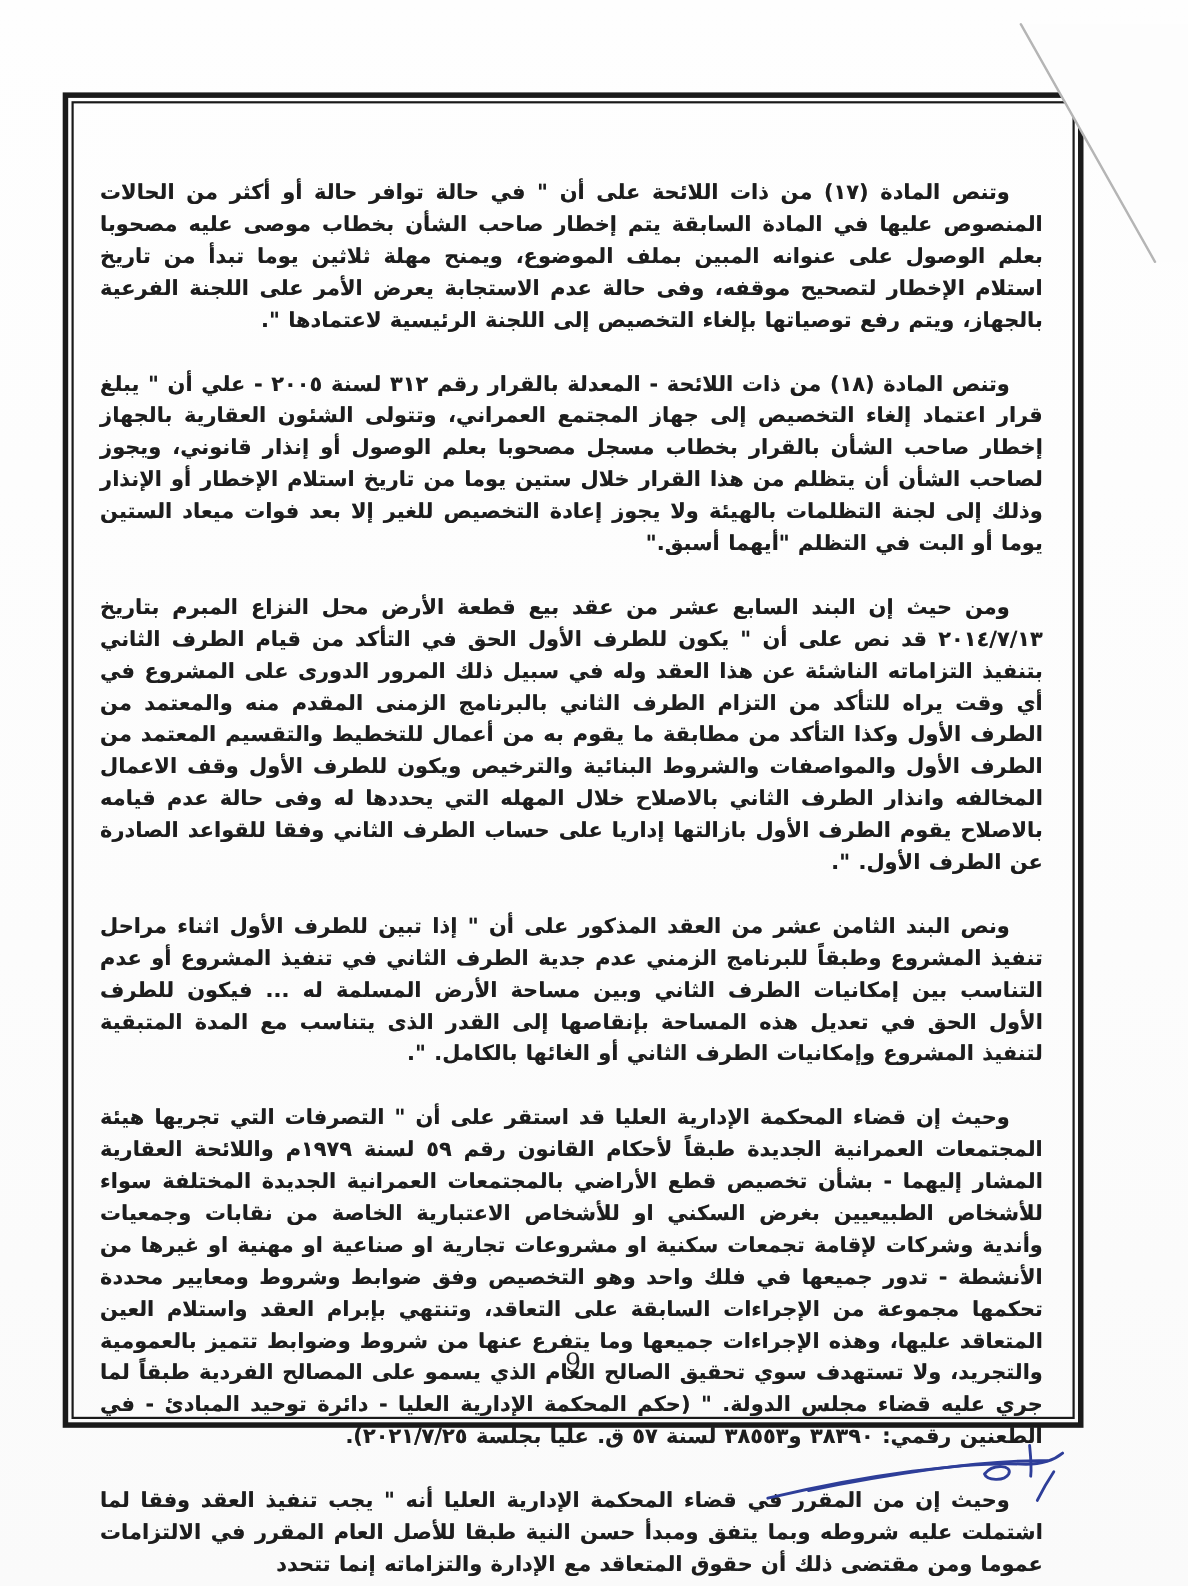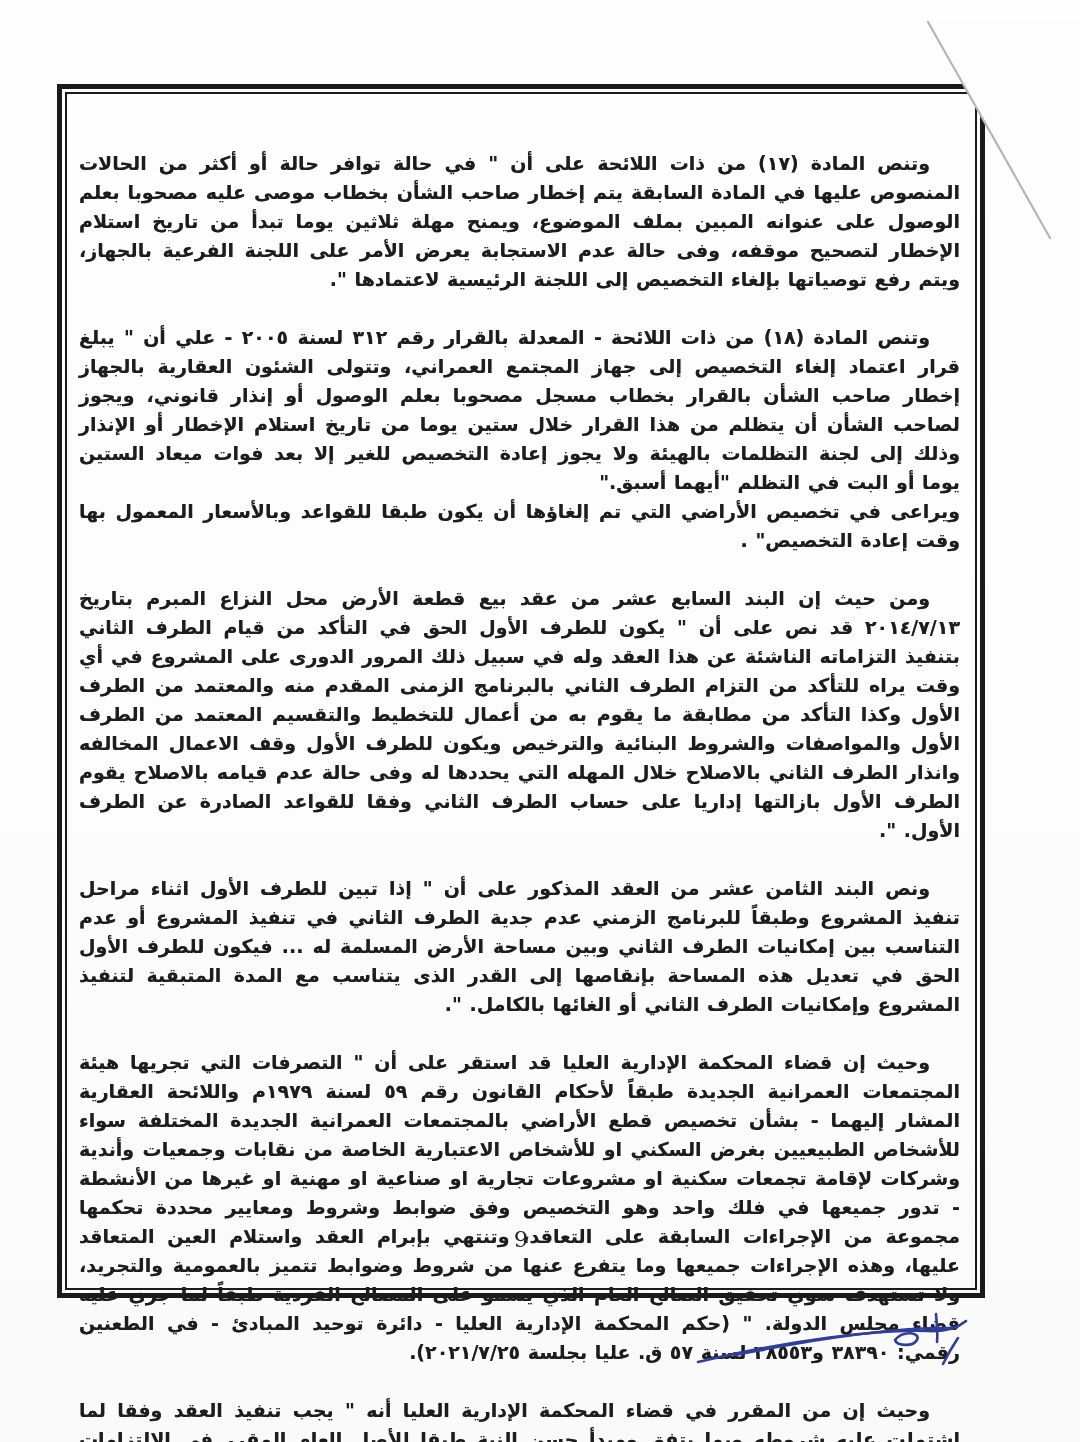--- a/index.html
+++ b/index.html
@@ -36,21 +36,21 @@
     border: 2px solid #1a1a1a;
   }
   .text-area {
     position: absolute;
     top: 55px;
     left: 12px;
     right: 15px;
     direction: rtl;
   }
   .para {
-    margin: 0;
+    margin: 12px;
     direction: rtl;
     text-align: justify;
     font-size: 19px;
     line-height: 29px;
     font-weight: 700;
     color: #1d1d1d;
     text-shadow: 0 0 0.6px rgba(20,20,20,0.55);
     word-spacing: 1px;
   }
   .para + .para { margin-top: 29px; }
@@ -77,21 +77,20 @@
 <body>
 
 <div class="scan-page">
 
   <div class="frame-outer">
     <div class="frame-inner">
 
       <div class="text-area">
         <p class="para indent">وتنص المادة (١٧) من ذات اللائحة على أن " في حالة توافر حالة أو أكثر من الحالات المنصوص عليها في المادة السابقة يتم إخطار صاحب الشأن بخطاب موصى عليه مصحوبا بعلم الوصول على عنوانه المبين بملف الموضوع، ويمنح مهلة ثلاثين يوما تبدأ من تاريخ استلام الإخطار لتصحيح موقفه، وفى حالة عدم الاستجابة يعرض الأمر على اللجنة الفرعية بالجهاز، ويتم رفع توصياتها بإلغاء التخصيص إلى اللجنة الرئيسية لاعتمادها ".</p>
         <p class="para indent">وتنص المادة (١٨) من ذات اللائحة - المعدلة بالقرار رقم ٣١٢ لسنة ٢٠٠٥ - علي أن " يبلغ قرار اعتماد إلغاء التخصيص إلى جهاز المجتمع العمراني، وتتولى الشئون العقارية بالجهاز إخطار صاحب الشأن بالقرار بخطاب مسجل مصحوبا بعلم الوصول أو إنذار قانوني، ويجوز لصاحب الشأن أن يتظلم من هذا القرار خلال ستين يوما من تاريخ استلام الإخطار أو الإنذار وذلك إلى لجنة التظلمات بالهيئة ولا يجوز إعادة التخصيص للغير إلا بعد فوات ميعاد الستين يوما أو البت في التظلم "أيهما أسبق."</p>
-        <p class="para flush">ويراعى في تخصيص الأراضي التي تم إلغاؤها أن يكون طبقا للقواعد وبالأسعار المعمول بها وقت إعادة التخصيص" .</p>
         <p class="para indent">ومن حيث إن البند السابع عشر من عقد بيع قطعة الأرض محل النزاع المبرم بتاريخ ٢٠١٤/٧/١٣ قد نص على أن " يكون للطرف الأول الحق في التأكد من قيام الطرف الثاني بتنفيذ التزاماته الناشئة عن هذا العقد وله في سبيل ذلك المرور الدورى على المشروع في أي وقت يراه للتأكد من التزام الطرف الثاني بالبرنامج الزمنى المقدم منه والمعتمد من الطرف الأول وكذا التأكد من مطابقة ما يقوم به من أعمال للتخطيط والتقسيم المعتمد من الطرف الأول والمواصفات والشروط البنائية والترخيص ويكون للطرف الأول وقف الاعمال المخالفه وانذار الطرف الثاني بالاصلاح خلال المهله التي يحددها له وفى حالة عدم قيامه بالاصلاح يقوم الطرف الأول بازالتها إداريا على حساب الطرف الثاني وفقا للقواعد الصادرة عن الطرف الأول. ".</p>
         <p class="para indent">ونص البند الثامن عشر من العقد المذكور على أن " إذا تبين للطرف الأول اثناء مراحل تنفيذ المشروع وطبقاً للبرنامج الزمني عدم جدية الطرف الثاني في تنفيذ المشروع أو عدم التناسب بين إمكانيات الطرف الثاني وبين مساحة الأرض المسلمة له ... فيكون للطرف الأول الحق في تعديل هذه المساحة بإنقاصها إلى القدر الذى يتناسب مع المدة المتبقية لتنفيذ المشروع وإمكانيات الطرف الثاني أو الغائها بالكامل. ".</p>
         <p class="para indent">وحيث إن قضاء المحكمة الإدارية العليا قد استقر على أن " التصرفات التي تجريها هيئة المجتمعات العمرانية الجديدة طبقاً لأحكام القانون رقم ٥٩ لسنة ١٩٧٩م واللائحة العقارية المشار إليهما - بشأن تخصيص قطع الأراضي بالمجتمعات العمرانية الجديدة المختلفة سواء للأشخاص الطبيعيين بغرض السكني او للأشخاص الاعتبارية الخاصة من نقابات وجمعيات وأندية وشركات لإقامة تجمعات سكنية او مشروعات تجارية او صناعية او مهنية او غيرها من الأنشطة - تدور جميعها في فلك واحد وهو التخصيص وفق ضوابط وشروط ومعايير محددة تحكمها مجموعة من الإجراءات السابقة على التعاقد، وتنتهي بإبرام العقد واستلام العين المتعاقد عليها، وهذه الإجراءات جميعها وما يتفرع عنها من شروط وضوابط تتميز بالعمومية والتجريد، ولا تستهدف سوي تحقيق الصالح العام الذي يسمو على المصالح الفردية طبقاً لما جري عليه قضاء مجلس الدولة. " (حكم المحكمة الإدارية العليا - دائرة توحيد المبادئ - في الطعنين رقمي: ٣٨٣٩٠ و٣٨٥٥٣ لسنة ٥٧ ق. عليا بجلسة ٢٠٢١/٧/٢٥).</p>
         <p class="para indent">وحيث إن من المقرر في قضاء المحكمة الإدارية العليا أنه " يجب تنفيذ العقد وفقا لما اشتملت عليه شروطه وبما يتفق ومبدأ حسن النية طبقا للأصل العام المقرر في الالتزامات عموما ومن مقتضى ذلك أن حقوق المتعاقد مع الإدارة والتزاماته إنما تتحدد</p>
       </div>
 
       <div class="page-number">9</div>
     </div>
   </div>
 

